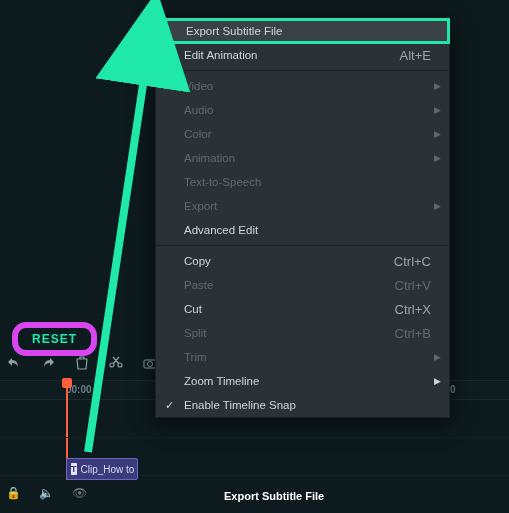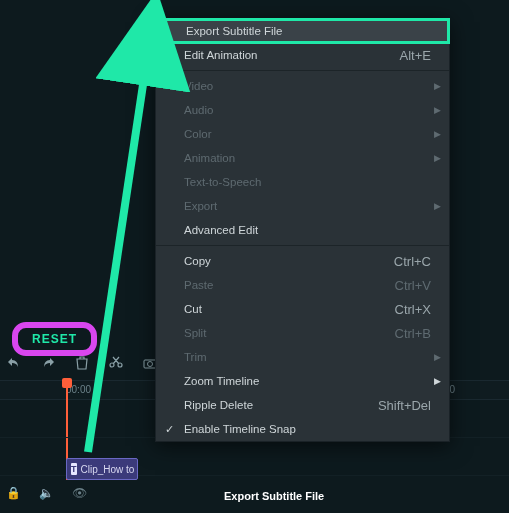--- a/index.html
+++ b/index.html
@@ -57,20 +57,21 @@
     border-top: 1px solid #1a2930;
     border-bottom: 1px solid #1a2930;
     position: relative;
     background: #0f1c20;
   }
   .ruler .tick {
     position: absolute;
     top: 3px;
     font-size: 10px;
     color: #6b8088;
+    font-weight: bold;
   }
   .playhead {
     position: absolute;
     left: 66px;
     top: 0;
     width: 0;
     height: 100px;
     border-left: 2px solid #ff5f3a;
   }
   .playhead::before {
@@ -306,24 +307,20 @@
     </div>
     <div class="ctx-item disabled">
       <span>Trim</span>
       <span class="sub-arrow">▶</span>
     </div>
     <div class="ctx-item">
       <span>Zoom Timeline</span>
       <span class="sub-arrow">▶</span>
     </div>
     <div class="ctx-item">
-      <span>Ripple Delete</span>
-      <span class="shortcut">Shift+Del</span>
-    </div>
-    <div class="ctx-item">
       <span class="check">✓</span>
       <span>Enable Timeline Snap</span>
     </div>
   </div>
 
 <div class="tooltip">Export Subtitle File</div>
 
 <svg class="arrow-svg" width="509" height="513">
   <defs>
     <marker id="ah" markerWidth="12" markerHeight="12" refX="6" refY="6" orient="auto">

